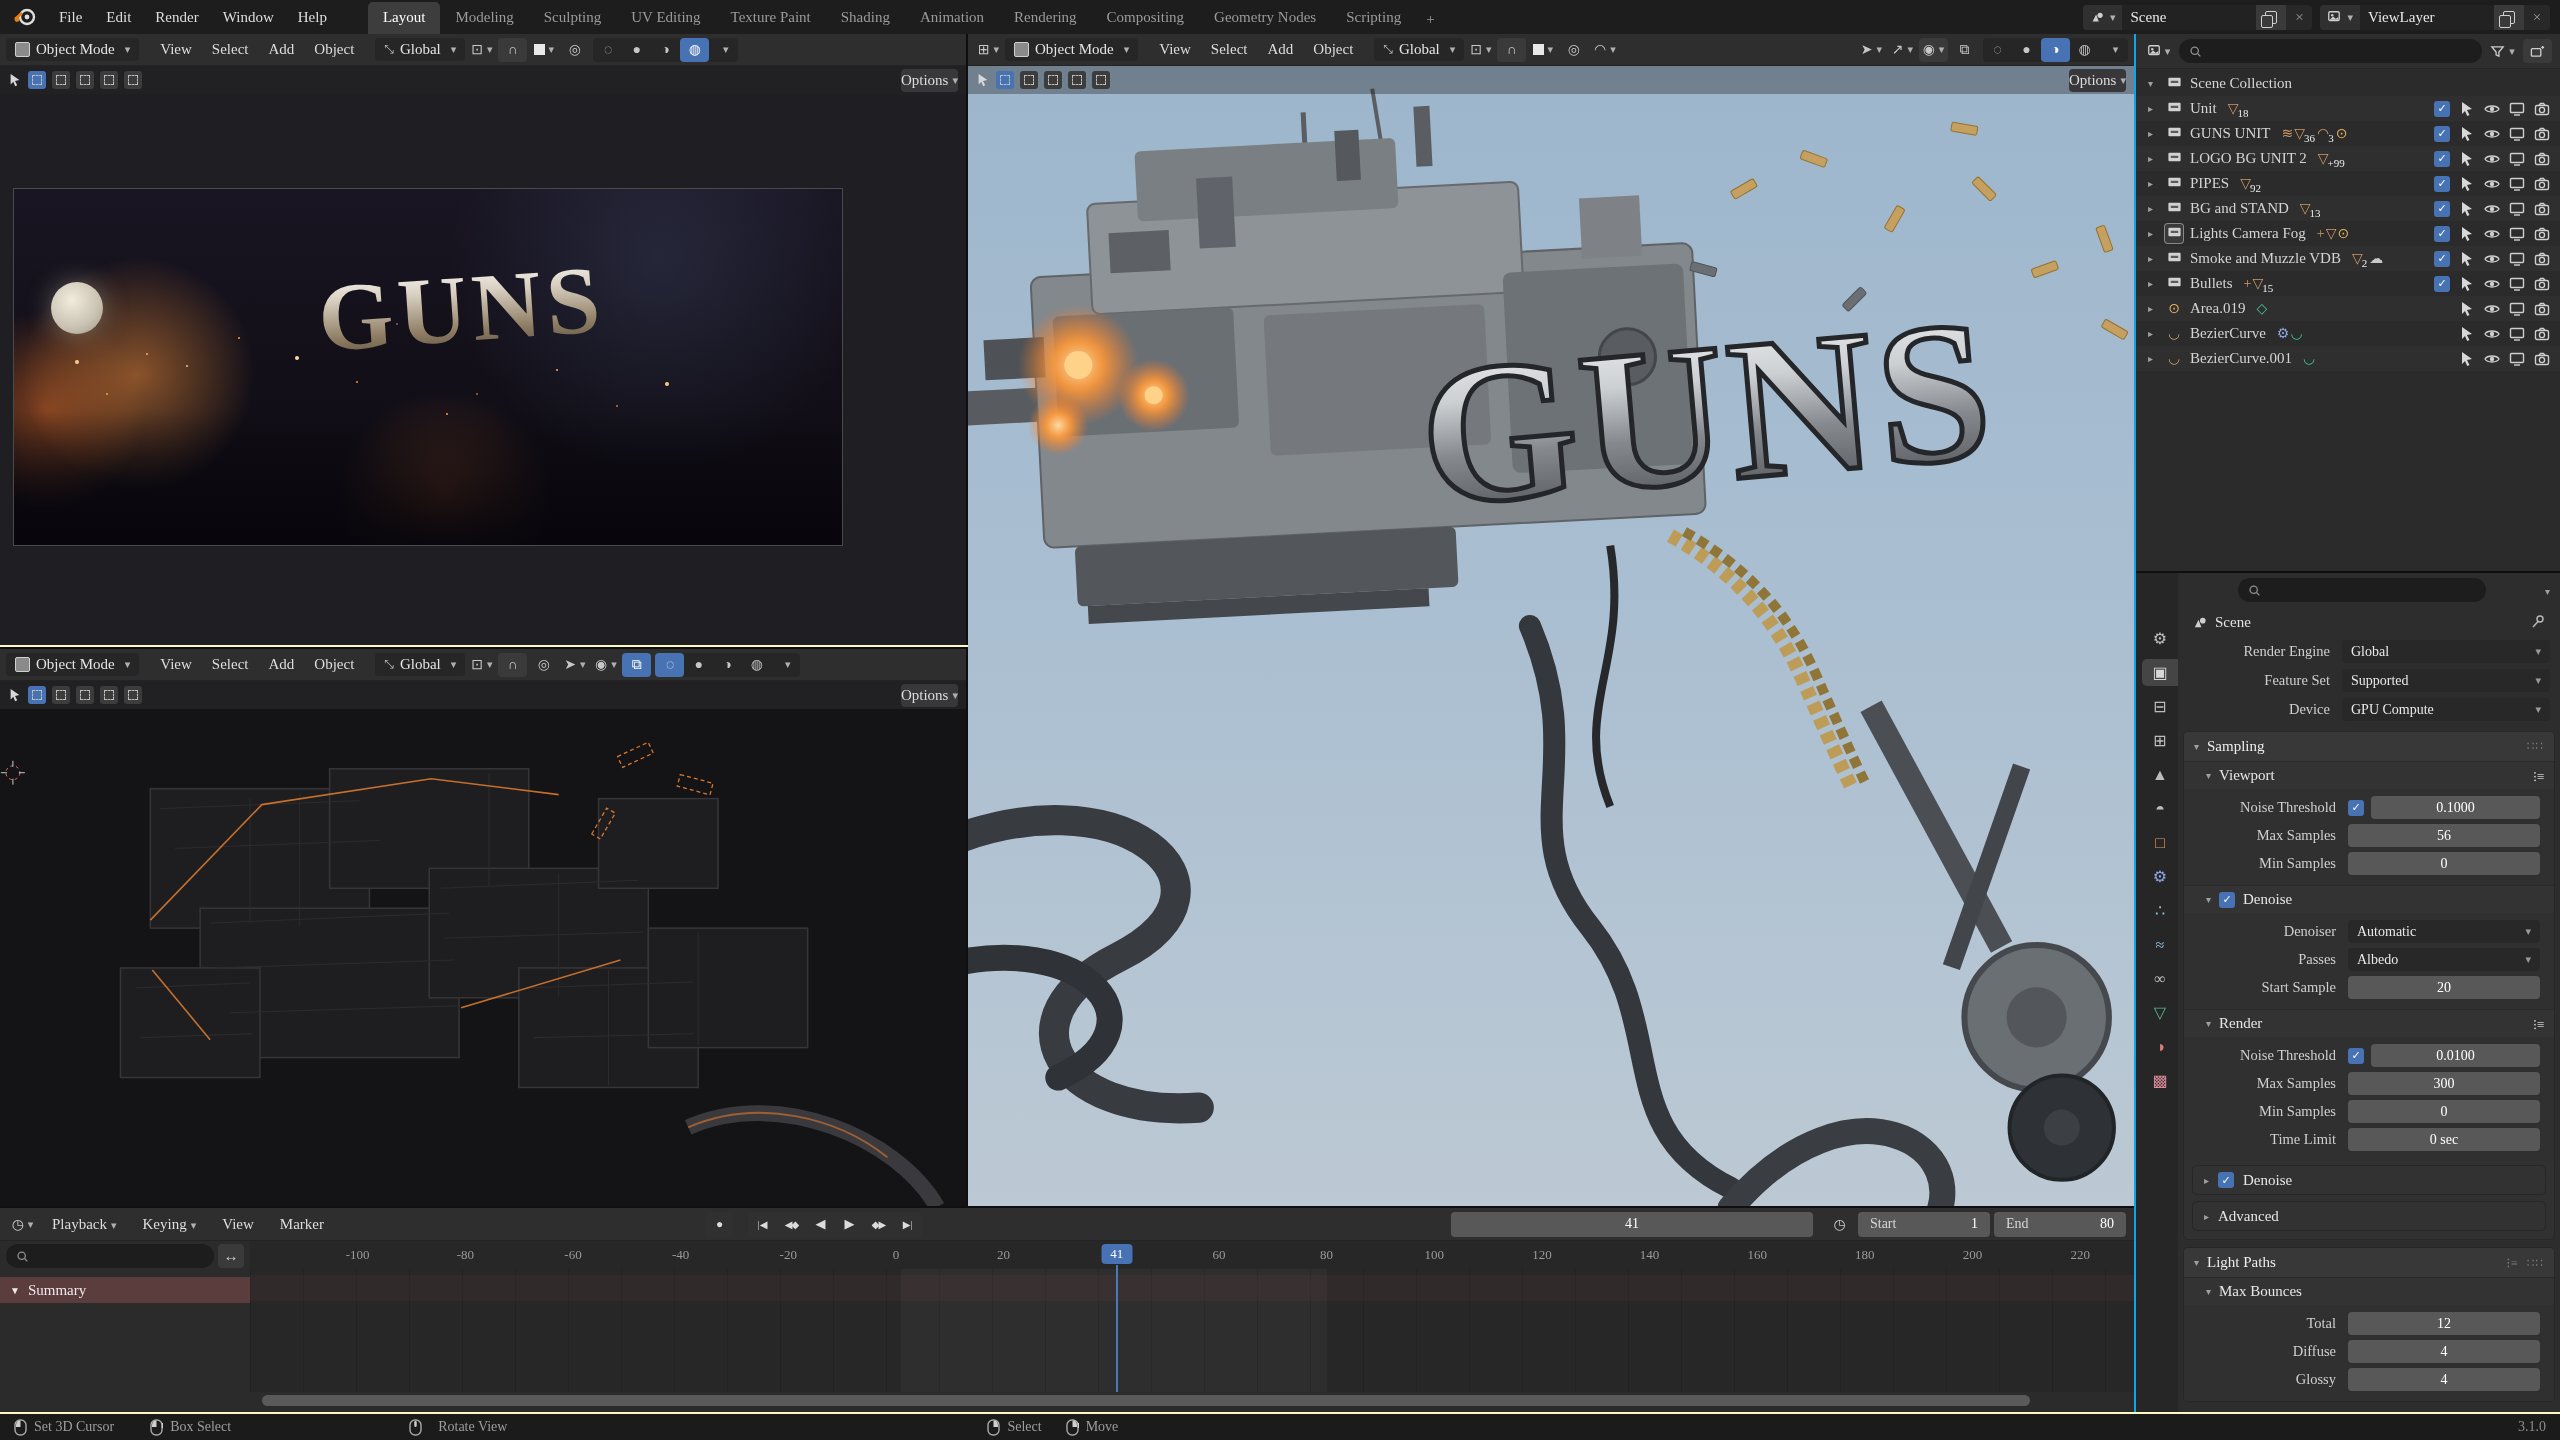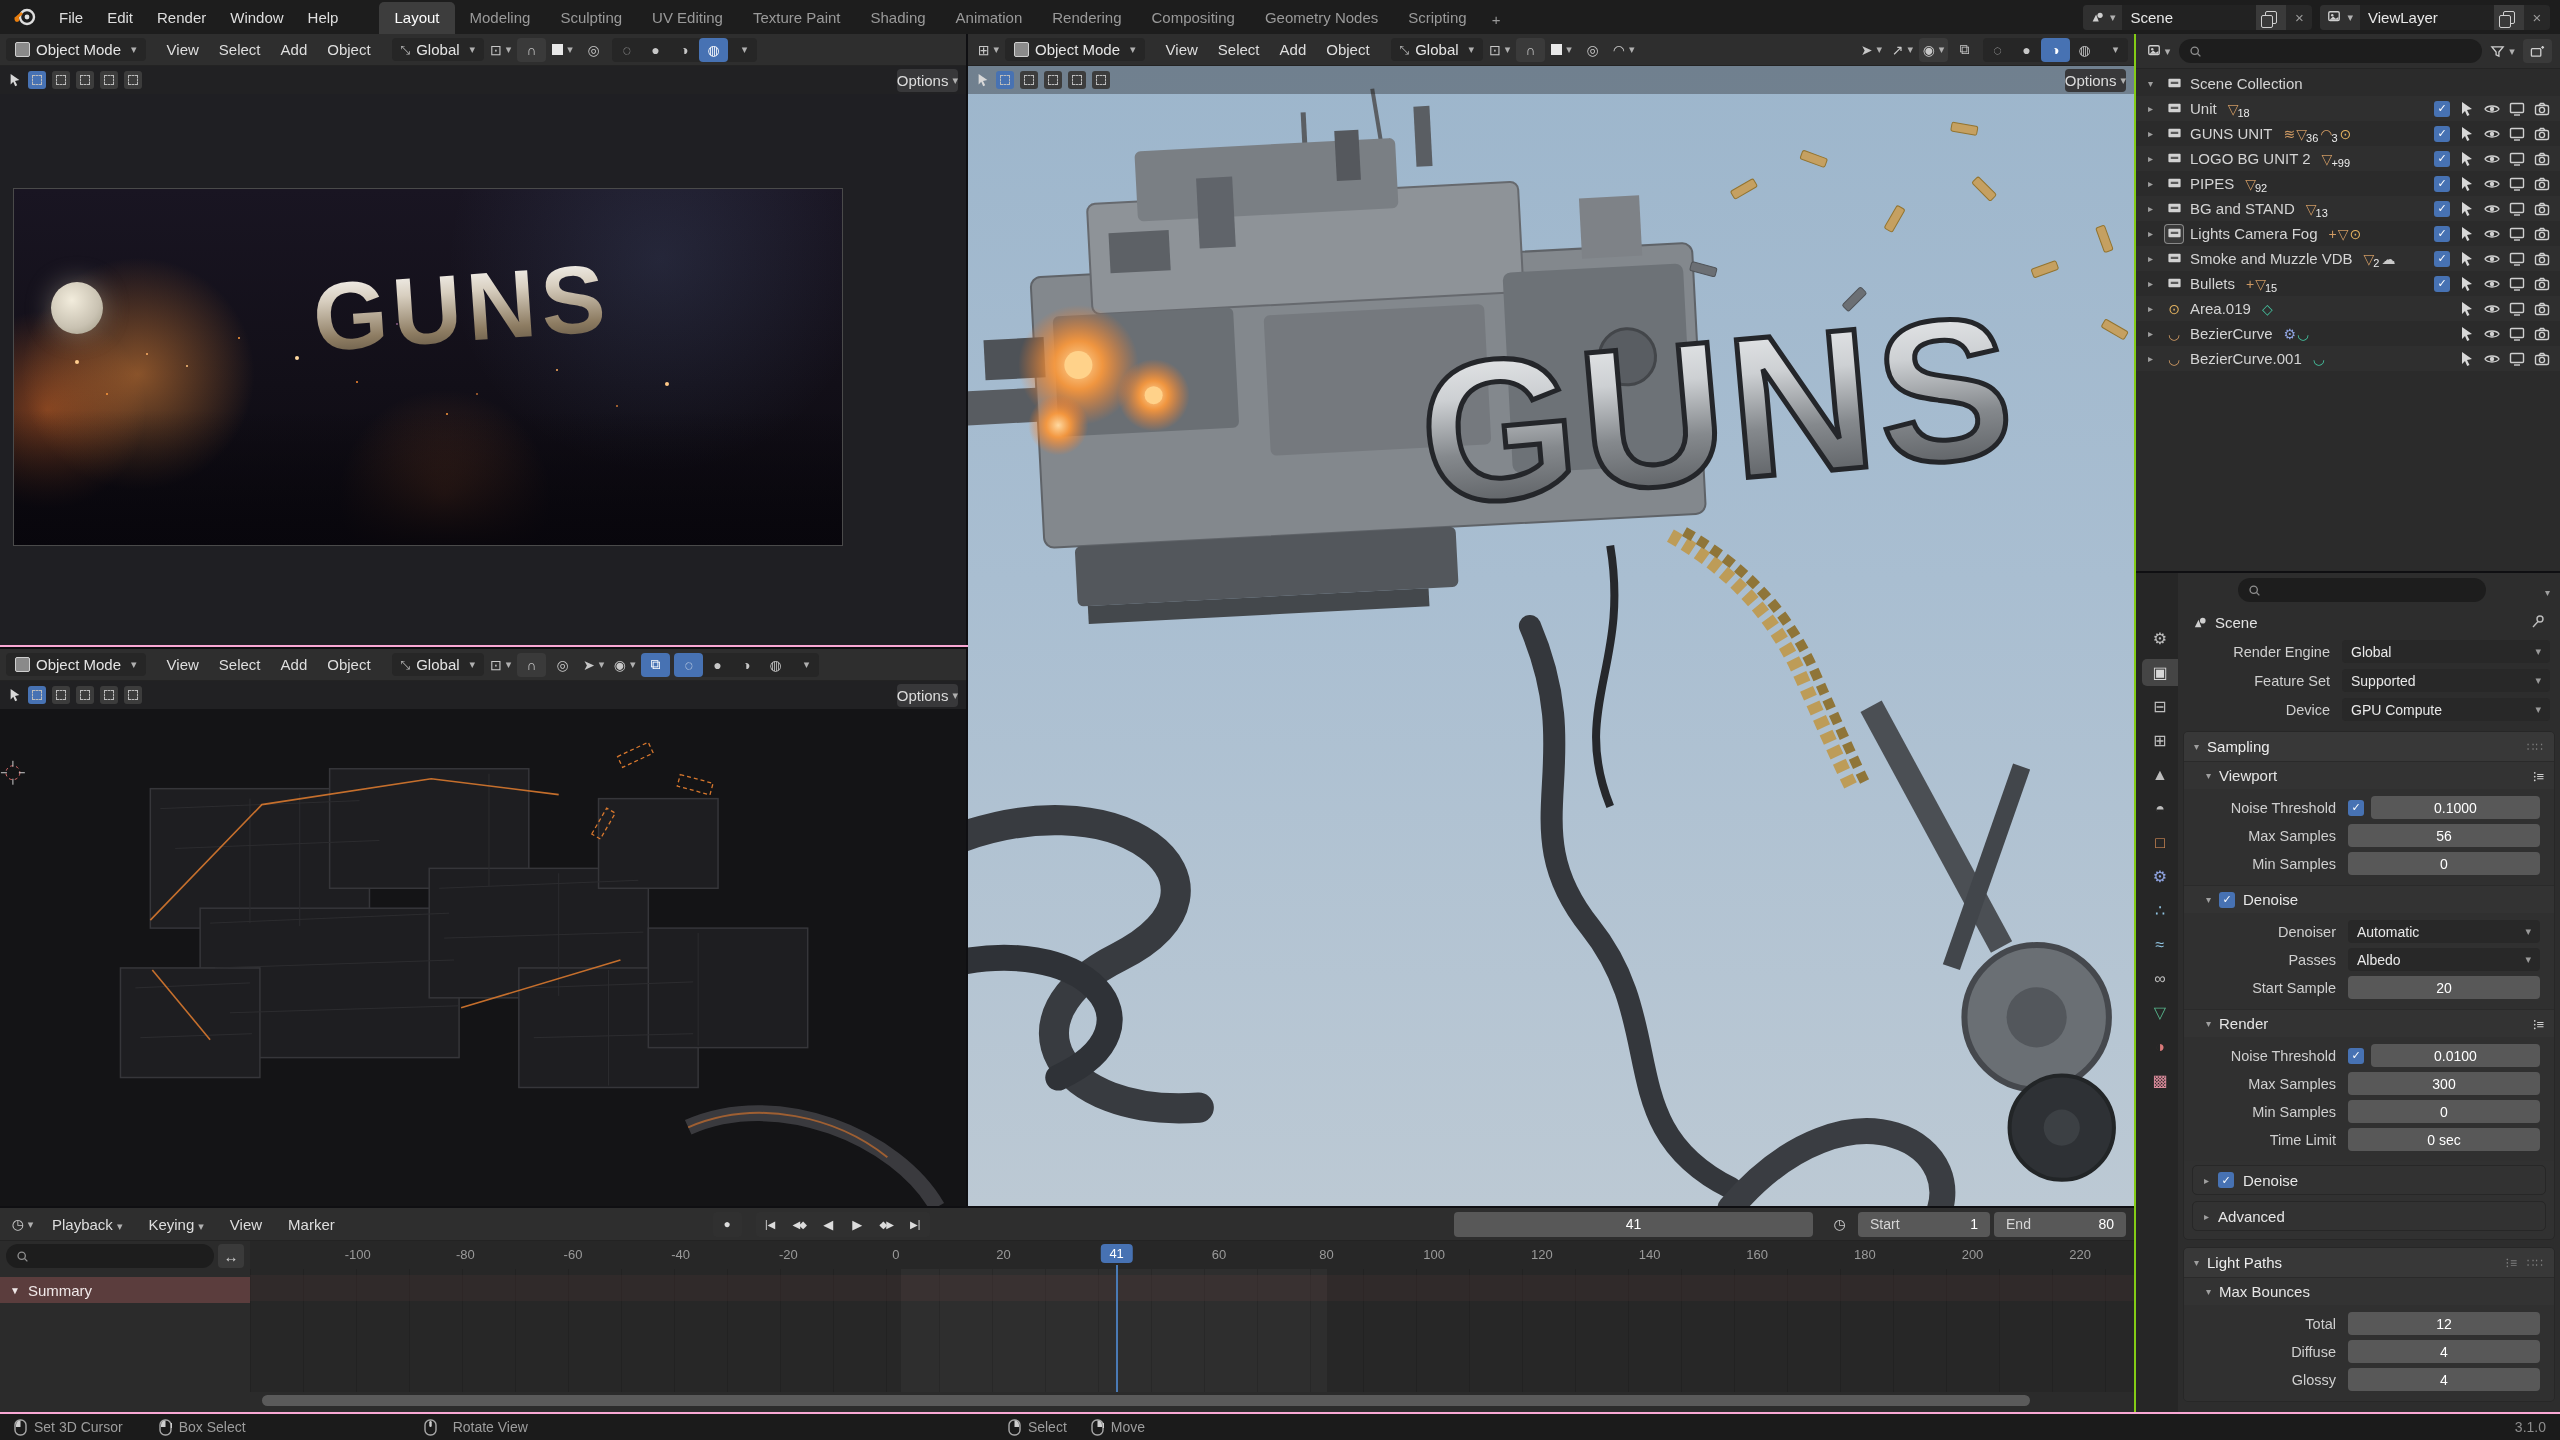--- a/index.html
+++ b/index.html
@@ -1,17 +1,17 @@
 <!DOCTYPE html>
 <html><head>
 <meta charset="utf-8">
 <style>
   html,body{margin:0;padding:0;background:#111;}
-  .app{position:relative;width:2560px;height:1440px;overflow:hidden;background:#f9a8d4;
-       font-family:Liberation Sans, sans-serif;font-size:15px;color:#d8d8d8;-webkit-font-smoothing:antialiased;}
+  .app{position:relative;width:2560px;height:1440px;overflow:hidden;background:#fef9c3;
+       font-family:Liberation Serif, serif;font-size:15px;color:#d8d8d8;-webkit-font-smoothing:antialiased;}
   
   .topbar{position:absolute;left:0;top:0;width:2560px;height:34px;background:#1d1d1d;display:flex;align-items:center;padding:0 10px;box-sizing:border-box;gap:2px;}
   .logo{width:30px;height:22px;display:flex;align-items:center;justify-content:center;margin-right:6px;}
   .menu{padding:4px 11px;border-radius:4px;color:#dedede;cursor:default;}
   .tabs{display:flex;align-items:flex-end;margin-left:28px;height:34px;}
   .tab{padding:7px 15px 8px;color:#9a9a9a;border-radius:5px 5px 0 0;}
   .tab.active{background:#3d3d3d;color:#fdfdfd;}
   .tab-add{padding:6px 10px;color:#9a9a9a;}
   .topbar-right{margin-left:auto;display:flex;gap:8px;}
   .idsel{display:flex;align-items:center;height:25px;background:#282828;border-radius:4px;overflow:hidden;}
@@ -37,21 +37,21 @@
   .tools-row{position:absolute;left:0;right:0;top:32px;height:28px;display:flex;align-items:center;gap:6px;padding:0 8px;background:rgba(28,28,30,0.55);z-index:5;box-sizing:border-box;}
   .tile{width:18px;height:18px;border-radius:3px;background:#3c3c3c;display:flex;align-items:center;justify-content:center;}
   .tile.on{background:#4772b3;}
   .tile::after{content:"";width:8px;height:8px;border:1px dashed #bcbcbc;}
   .optbtn{margin-left:auto;display:flex;align-items:center;background:#38383a;border-radius:4px;padding:3px 0;color:#dcdcdc;}
   
   .vp{position:absolute;overflow:hidden;background:#28282c;}
   .vp-tl{left:0;top:34px;width:968px;height:611px;border-right:2px solid #0f0f12;box-sizing:border-box;}
   .vp-bl{left:0;top:647px;width:968px;height:559px;border-right:2px solid #0f0f12;border-top:2px solid #0f0f12;box-sizing:border-box;}
   .vp-main{left:968px;top:34px;width:1166px;height:1172px;}
-  .panel-right{position:absolute;left:2134px;top:34px;width:426px;height:1378px;background:#2d2d2d;border-left:2px solid #84cc16;box-sizing:border-box;display:flex;flex-direction:column;}
+  .panel-right{position:absolute;left:2134px;top:34px;width:426px;height:1378px;background:#2d2d2d;border-left:2px solid #0ea5e9;box-sizing:border-box;display:flex;flex-direction:column;}
   
   .vp-tl .content{position:absolute;inset:60px 0 0 0;background:#1f1f23;}
   .render-frame{position:absolute;left:13px;top:94px;width:828px;height:356px;border:1px solid #4a4a4a;
      background:#14111a;overflow:hidden;
      background-image:
        radial-gradient(circle at 15% 52%, rgba(255,150,60,0.50), rgba(255,150,60,0) 16%),
        radial-gradient(circle at 4% 62%, rgba(255,120,40,0.45), rgba(255,120,40,0) 12%),
        radial-gradient(circle at 52% 86%, rgba(255,130,50,0.22), rgba(255,130,50,0) 20%),
        radial-gradient(circle at 78% 20%, rgba(120,150,210,0.15), rgba(120,150,210,0) 30%),
        linear-gradient(180deg,#191522 0%,#120f18 55%,#0c0a10 100%);}

